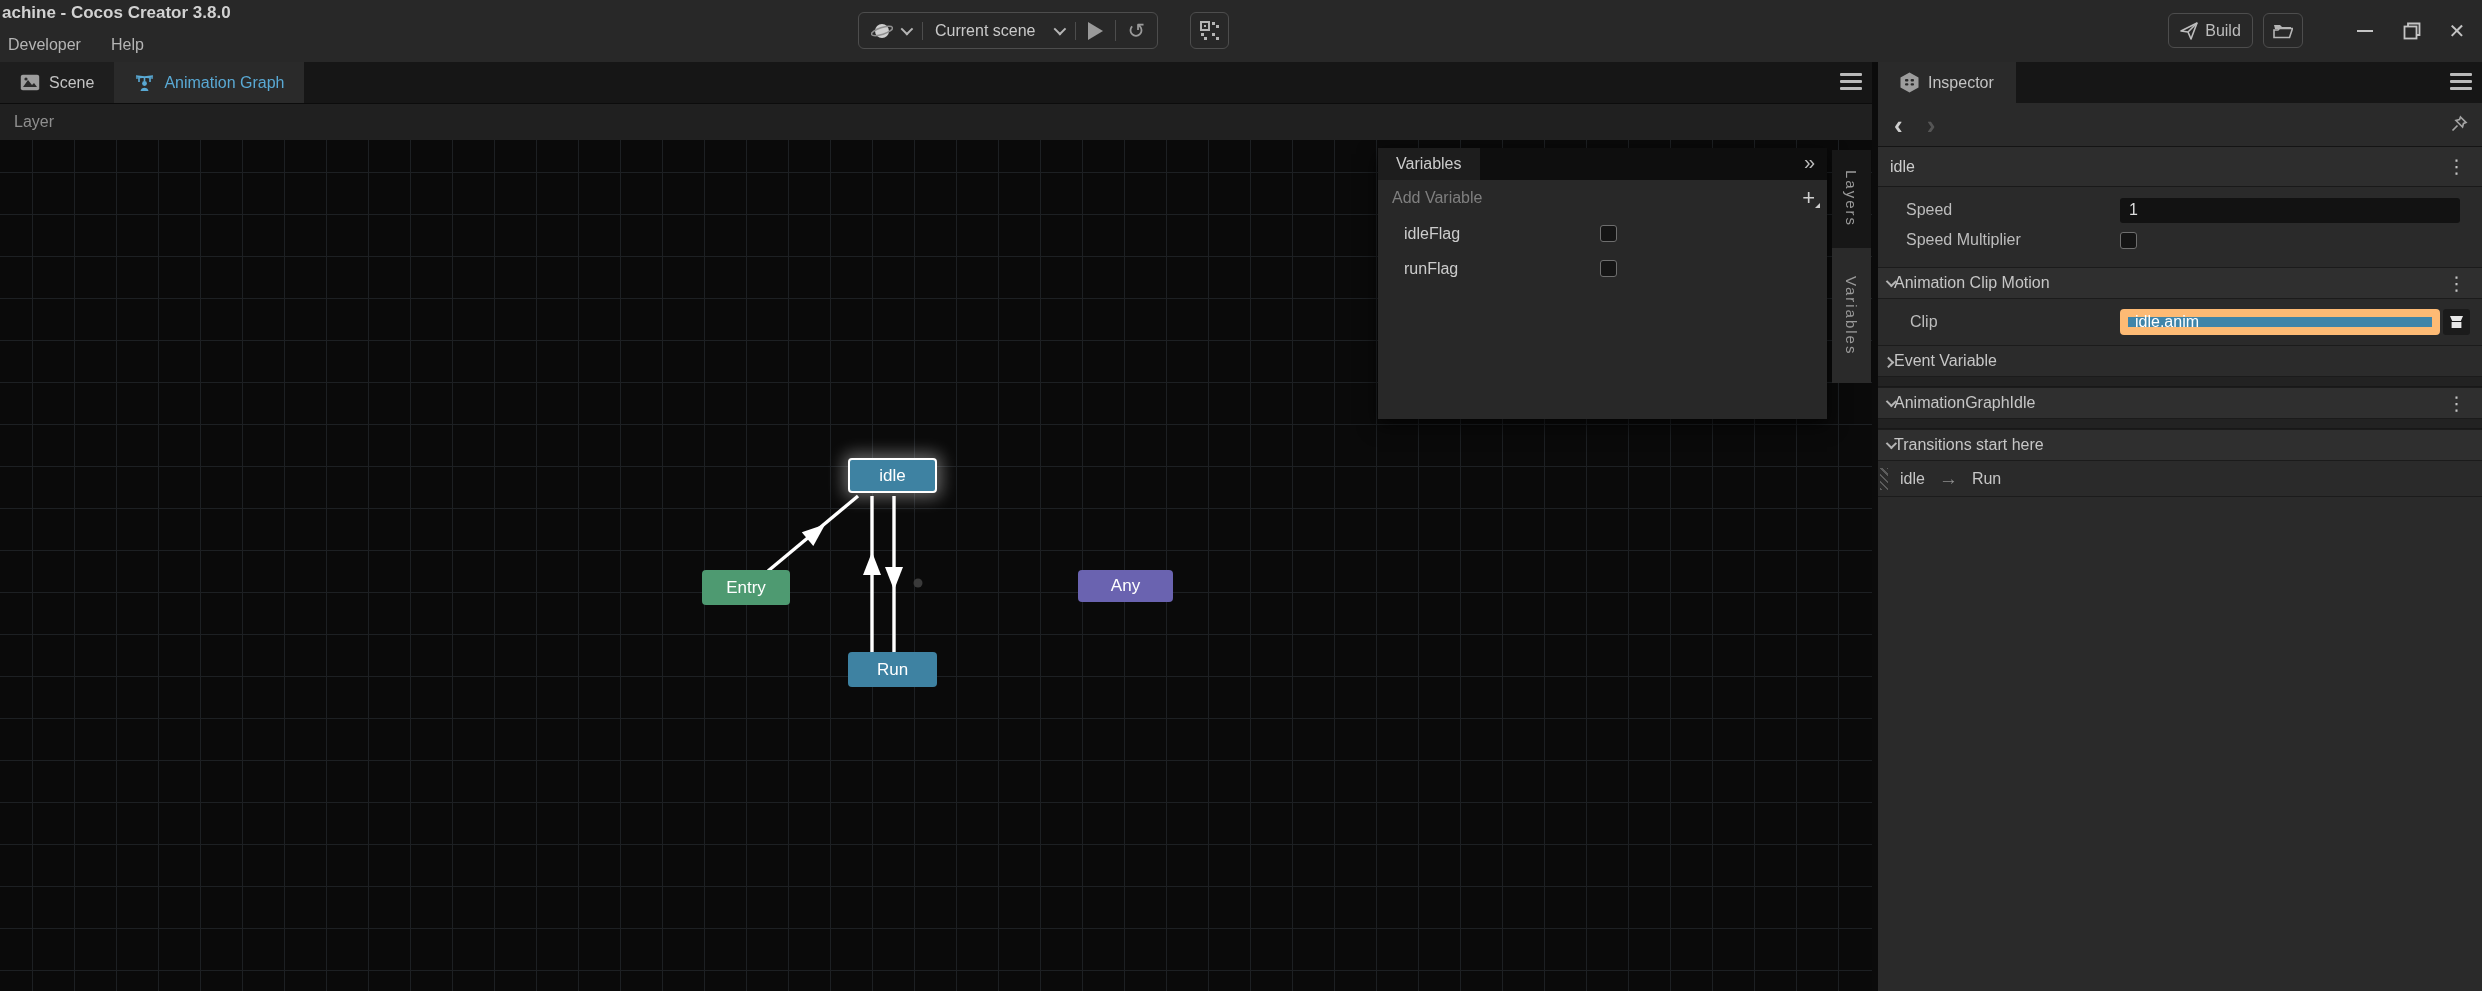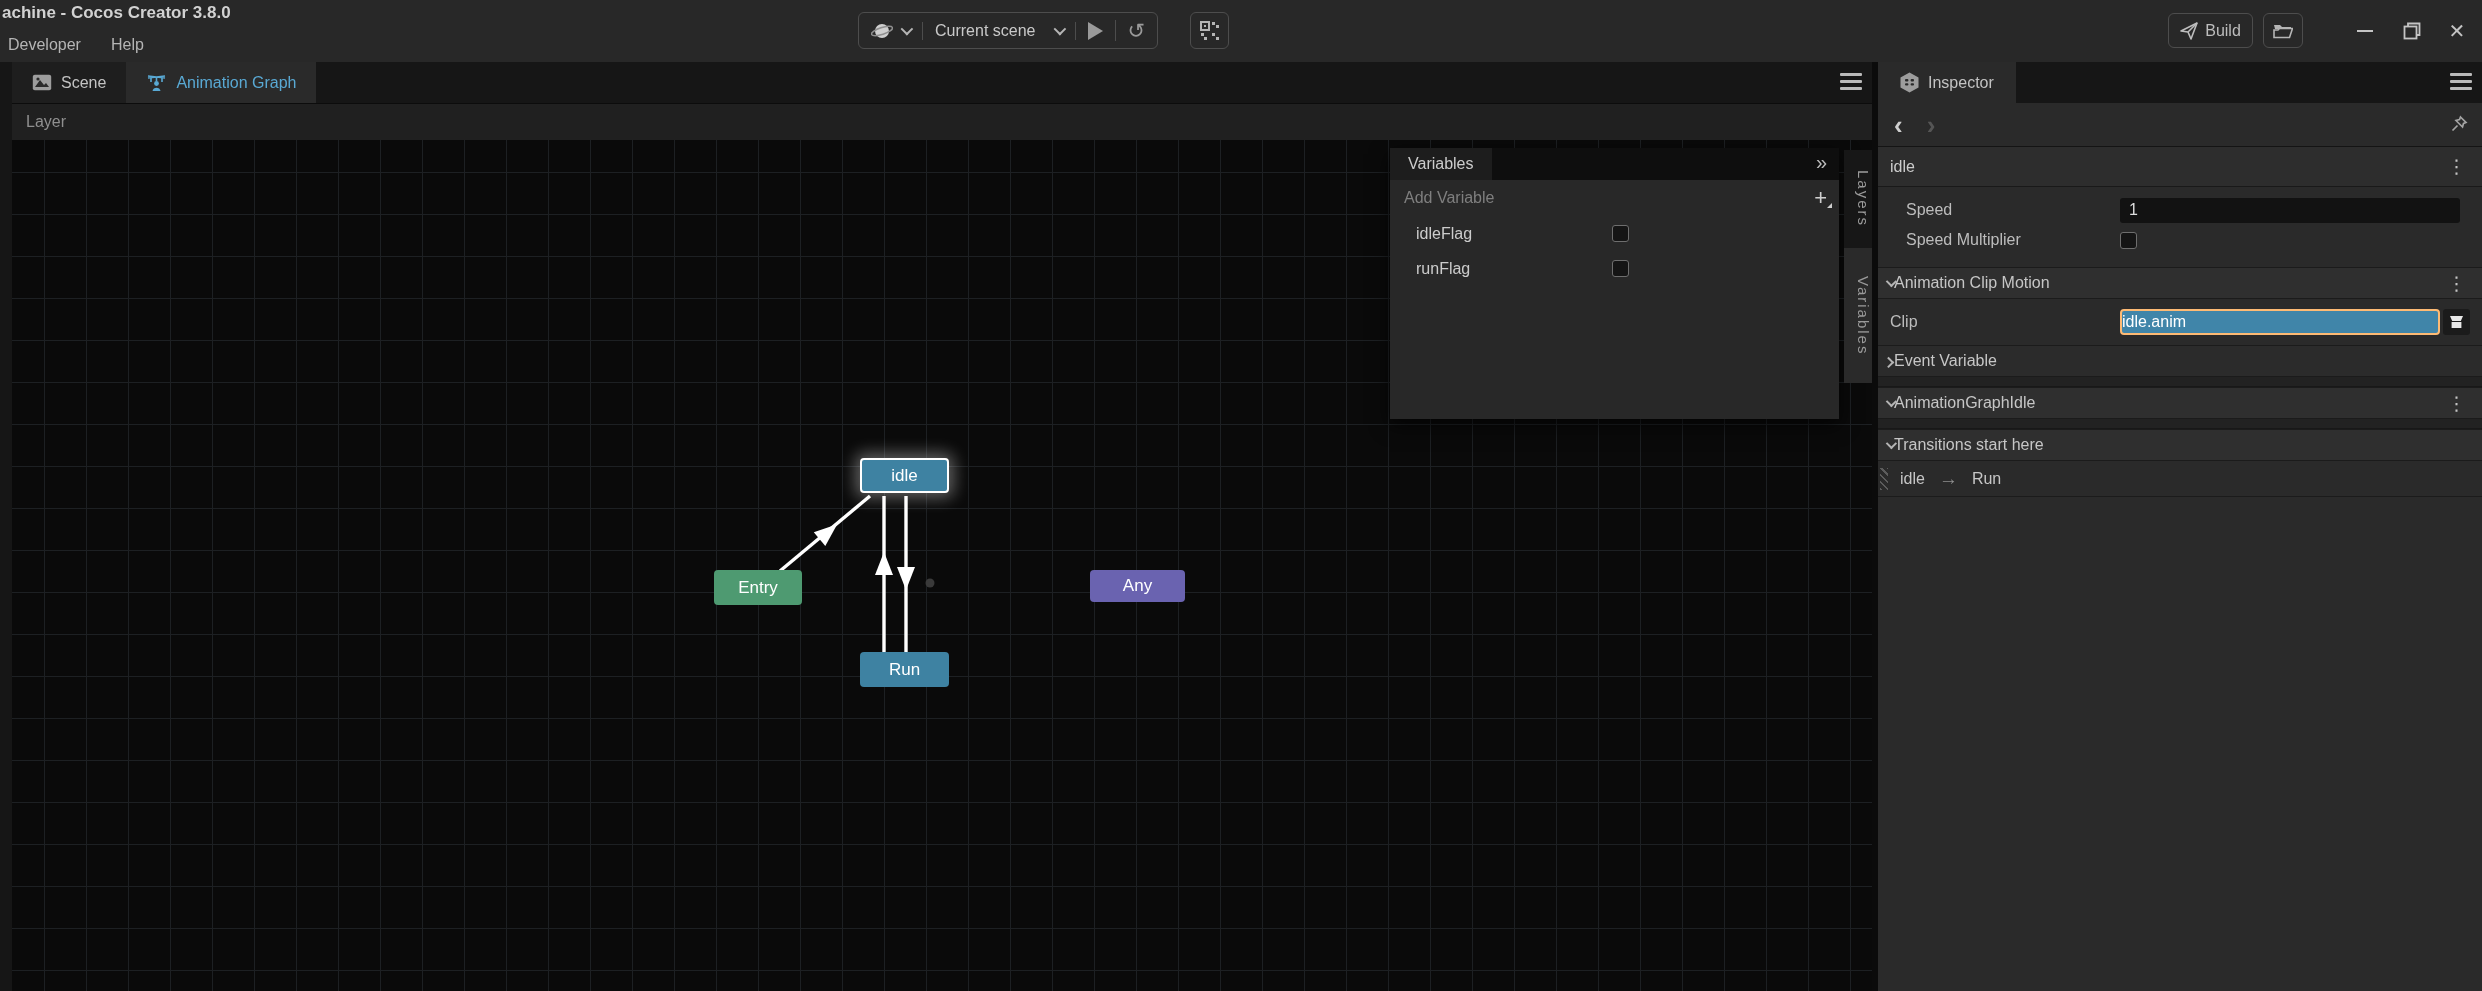--- a/index.html
+++ b/index.html
@@ -21,21 +21,21 @@
   .play-tri { width:0; height:0; border-left:15px solid #9a9a9a; border-top:9px solid transparent; border-bottom:9px solid transparent; }
   .reload { font-size:21px; color:#9a9a9a; line-height:1; }
   .qr-btn { position:absolute; left:1190px; top:12px; width:39px; height:37px; border:1px solid #4d4d4d; border-radius:6px; display:flex; align-items:center; justify-content:center; }
   .build-btn { position:absolute; left:2168px; top:13px; width:85px; height:35px; border:1px solid #4d4d4d; border-radius:6px; display:flex; align-items:center; justify-content:center; gap:7px; color:#bdbdbd; }
   .folder-btn { position:absolute; left:2263px; top:13px; width:40px; height:35px; border:1px solid #4d4d4d; border-radius:6px; display:flex; align-items:center; justify-content:center; }
   .win-ctl { position:absolute; top:14px; width:34px; height:34px; display:flex; align-items:center; justify-content:center; color:#c4c4c4; }
   .win-min { left:2348px; } .win-restore { left:2395px; } .win-close { left:2440px; font-size:20px; }
   .min-bar { width:16px; height:2px; background:#c4c4c4; }
   
   .dock { position:absolute; left:0; top:62px; width:2482px; height:929px; display:flex; }
-  .left-panel { width:1872px; display:flex; flex-direction:column; background:#161616;padding-left:12px; }
+  .left-panel { width:1872px; display:flex; flex-direction:column; background:#161616; }
   .v-divider { width:6px; background:#0b0b0b; }
   .inspector { flex:1; display:flex; flex-direction:column; background:#2a2a2a;border-radius:27px; }
   
   .tabbar { height:41px; background:#161616; display:flex; position:relative; flex:none; }
   .tab { display:flex; align-items:center; gap:9px; padding:0 20px; font-size:16px; color:#c3c3c3; background:#1e1e1e; }
   .tab.active { background:#2a2a2a; }
   .tab.active .tab-label { color:#59a9d4; }
   .hamburger { position:absolute; right:10px; top:11px; width:22px; display:flex; flex-direction:column; gap:4px; cursor:pointer; }
   .hamburger i { display:block; height:3px; background:#b9b9b9; border-radius:1px; }
   
@@ -78,21 +78,21 @@
   .prow { height:30px; display:flex; align-items:center; position:relative; }
   .prow .lbl { padding-left:28px; color:#bdbdbd; }
   .ctrl-col { position:absolute; left:242px; display:flex; align-items:center; }
   .text-input { width:340px; height:25px; background:#121212; border-radius:3px; color:#dddddd; display:flex; align-items:center; padding-left:9px; }
   .section-h { height:32px; background:#2f2f2f; border-top:1px solid #1b1b1b; border-bottom:1px solid #1b1b1b; display:flex; align-items:center; padding-left:8px; color:#c6c6c6; position:relative; flex:none; }
   .sec-chev { width:8px; height:8px; border-right:2px solid #b5b5b5; border-bottom:2px solid #b5b5b5; flex:none; }
   .sec-chev.open { transform:rotate(45deg) translateY(-2px); }
   .sec-chev.closed { transform:rotate(-45deg) translateX(-2px); }
   .clip-row { height:46px; display:flex; align-items:center; position:relative; background:#2a2a2a; flex:none; }
   .clip-field-wrap { position:absolute; left:242px; display:flex; align-items:center; gap:3px; }
-  .clip-field { width:320px; height:26px; background:#4085a9; border:2px solid #fdba74; border-radius:4px; display:flex; align-items:center; color:#ffffff; }
+  .clip-field { width:320px; height:26px; background:#4085a9; border:8px solid #fdba74; border-radius:4px; display:flex; align-items:center; padding-left:7px; color:#ffffff; }
   .asset-btn { width:27px; height:26px; background:#1b1b1b; border-radius:3px; display:flex; align-items:center; justify-content:center; cursor:pointer; }
   .gap { height:10px; background:#222222; border-bottom:1px solid #181818; flex:none; }
   .trans-row { height:36px; display:flex; align-items:center; gap:14px; padding-left:22px; position:relative; background:#2a2a2a; border-bottom:1px solid #1b1b1b; color:#c6c6c6; flex:none; }
   .drag-hatch { position:absolute; left:2px; top:7px; width:8px; height:22px; background:repeating-linear-gradient(45deg,#5c5c5c 0 2px,transparent 2px 5px); }
   .trans-arrow { color:#8f8f8f; font-size:19px; }
   .insp-rest { flex:1; background:#2a2a2a; }
 </style>
 </head>
 <body>
 
@@ -302,21 +302,21 @@
       </div>
     </div>
 
     <div class="section-h">
       <span class="sec-chev open"></span>
       <span>Animation Clip Motion</span>
       <span class="kebab">⋮</span>
     </div>
 
     <div class="clip-row">
-      <span class="lbl" style="padding-left:12px; color:#bdbdbd;">Clip</span>
+      <span class="lbl" style="padding-left:32px; color:#bdbdbd;">Clip</span>
       <span class="clip-field-wrap">
         <span class="clip-field">idle.anim</span>
         <span class="asset-btn">
           <svg width="15" height="14" viewBox="0 0 15 14" fill="#e8e8e8">
             <path d="M1 1 h13 l-2.2 5 h-8.6 Z"></path>
             <path d="M2.6 7 h9.8 v6 h-9.8 Z"></path>
           </svg>
         </span>
       </span>
     </div>

